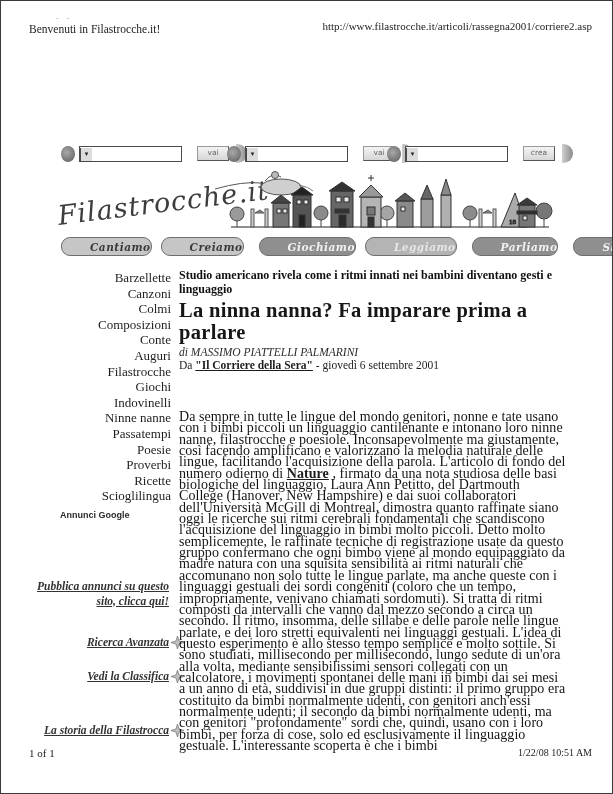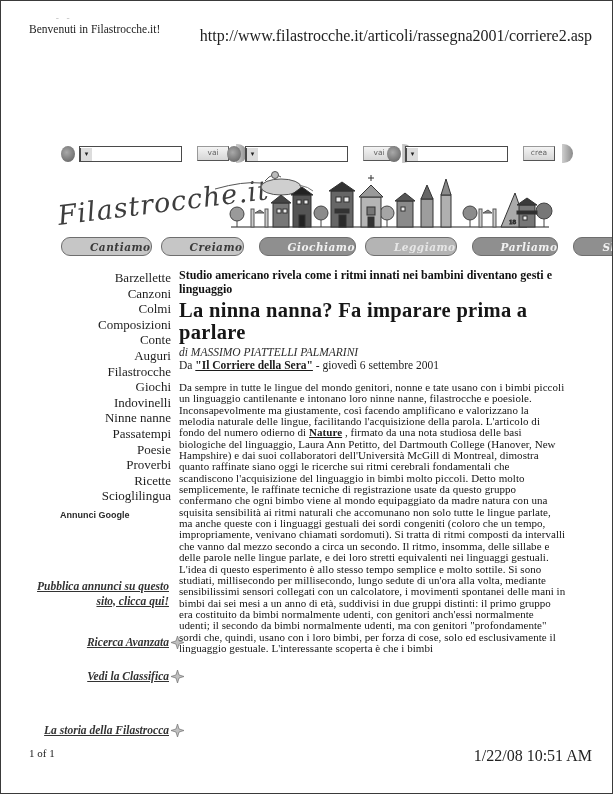--- a/index.html
+++ b/index.html
@@ -1,23 +1,23 @@
 <!DOCTYPE html>
 <html><head>
 <meta charset="utf-8">
 <style>
   html,body{margin:0;padding:0;background:#e8e8e8;}
   .page{position:relative;width:613px;height:794px;background:#fff;border:1px solid #3a3a3a;
         box-sizing:border-box;font-family:"Liberation Serif",serif;overflow:hidden;color:#1a1a1a;}
 
   
   .print-header-left{position:absolute;left:28px;top:22px;font-size:11.5px;color:#222;}
-  .print-header-right{position:absolute;right:20px;top:26px;font-size:16px;color:#222;}
+  .print-header-right{position:absolute;right:20px;top:19px;font-size:11px;color:#222;}
   .print-footer-left{position:absolute;left:28px;top:746px;font-size:11px;color:#222;}
-  .print-footer-right{position:absolute;right:20px;top:746px;font-size:16px;color:#222;text-align:right;}
+  .print-footer-right{position:absolute;right:20px;top:746px;font-size:10px;color:#222;text-align:right;}
   .artifact{position:absolute;left:55px;top:12px;font-size:8px;color:#999;letter-spacing:3px;}
 
   
   .widget-group{position:absolute;top:143px;display:flex;align-items:center;}
   .cap-left{width:14px;height:16px;border-radius:50%;
             background:radial-gradient(circle at 40% 40%,#a9a9a9,#5a5a5a);margin-right:4px;flex:none;}
   .select-box{display:flex;border:1px solid #4a4a4a;background:#fff;height:14px;align-items:stretch;flex-direction:column;}
   .select-value{font:italic 8.5px "DejaVu Serif",serif;padding:1px 3px 0;width:95px;color:#222;
                 white-space:nowrap;overflow:hidden;}
   .select-arrow{width:11px;border-left:1px solid #4a4a4a;background:#dcdcdc;font-size:7px;
@@ -51,21 +51,21 @@
   .side-link .star{position:absolute;right:-15px;bottom:1px;}
   .starred{padding-right:0;margin-right:18px;width:148px;}
 
   
   .article{position:absolute;left:178px;top:268px;width:387px;}
   .kicker{font-weight:bold;font-size:12px;line-height:13.5px;color:#111;}
   .title{font-size:20.5px;line-height:21.5px;font-weight:bold;margin-top:4px;letter-spacing:.3px;color:#161616;}
   .byline{font-style:italic;font-size:11.5px;margin-top:3px;color:#2c2c2c;}
   .source{font-size:11.5px;margin-top:1px;color:#1c1c1c;}
   .source a,.bodytext a{color:#1c1c1c;font-weight:bold;text-decoration:underline;cursor:pointer;}
-  .bodytext{margin-top:11px;font-size:11px;line-height:11.35px;color:#141414;letter-spacing:.05px;}
+  .bodytext{margin-top:40px;font-size:14px;line-height:11.35px;color:#141414;letter-spacing:.05px;}
 </style>
 </head>
 <body>
 
 <div class="page">
 
   <div class="artifact">˗ ˗</div>
   <div class="print-header-left">Benvenuti in Filastrocche.it!</div>
   <div class="print-header-right">http://www.filastrocche.it/articoli/rassegna2001/corriere2.asp</div>
 

